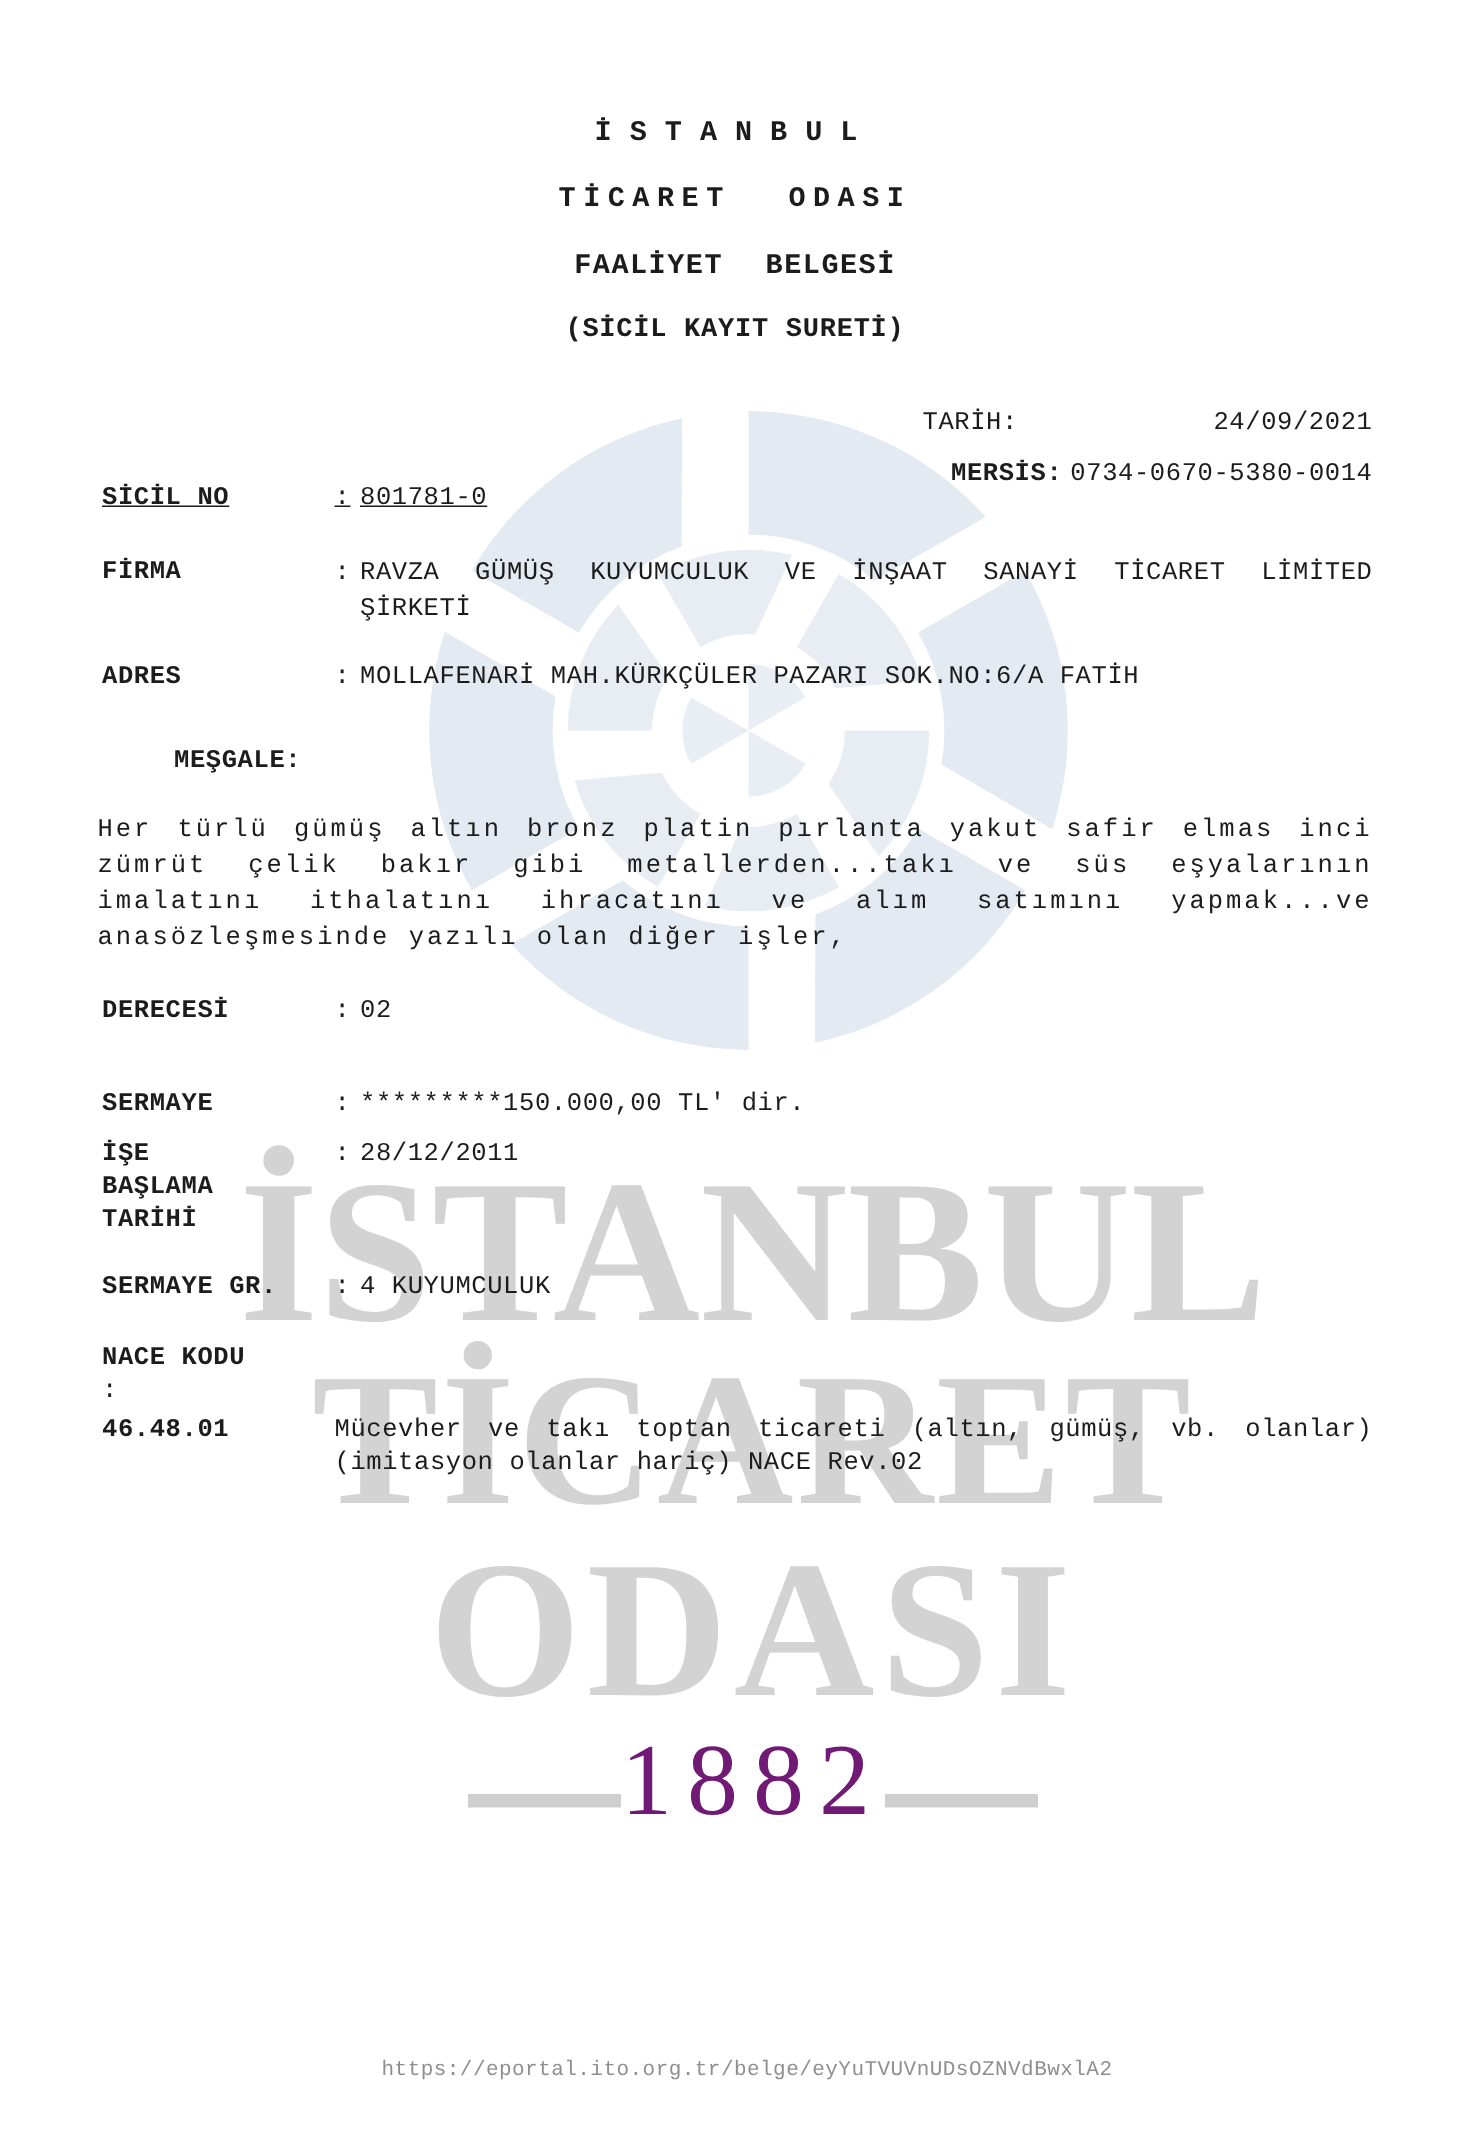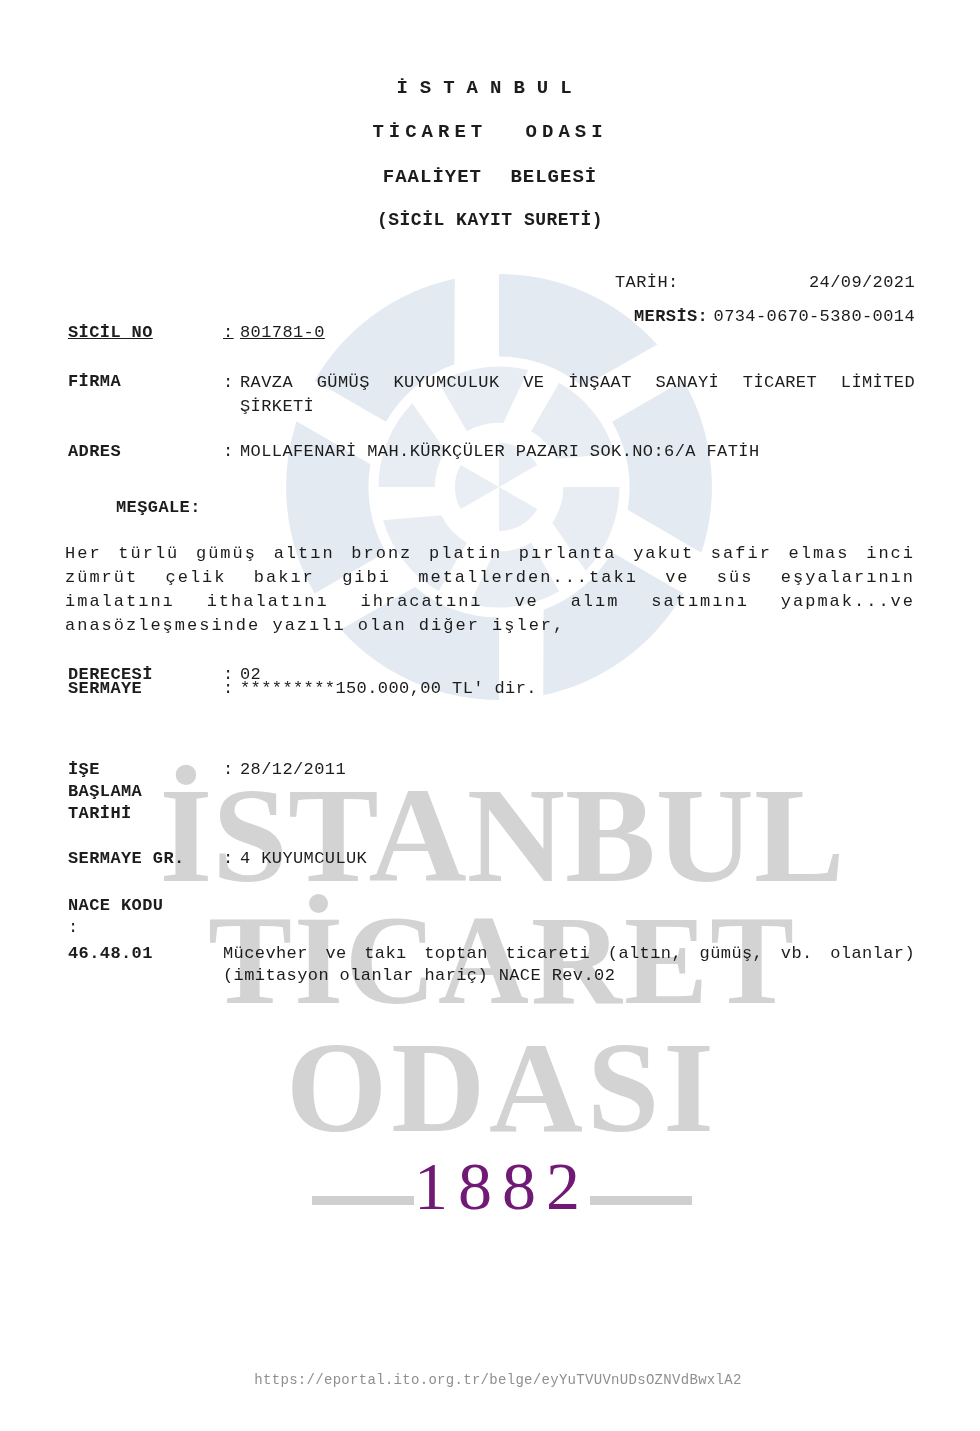--- a/index.html
+++ b/index.html
@@ -138,21 +138,21 @@
       <div class="jlast">imalatını ithalatını ihracatını ve alım satımını yapmak...ve</div>
       <div>anasözleşmesinde yazılı olan diğer işler,</div>
     </div>
 
     <div class="row" style="top:664px;">
       <span class="lbl">DERECESİ</span>
       <span class="col">:</span>
       <span class="val">02</span>
     </div>
 
-    <div class="row" style="top:678px;">
+    <div class="row" style="top:726px;">
       <span class="lbl">SERMAYE</span>
       <span class="col">:</span>
       <span class="val">*********150.000,00 TL' dir.</span>
     </div>
 
     <div class="row" style="top:759px;">
       <span class="lbl stack">
         <div>İŞE</div>
         <div>BAŞLAMA</div>
         <div>TARİHİ</div>

